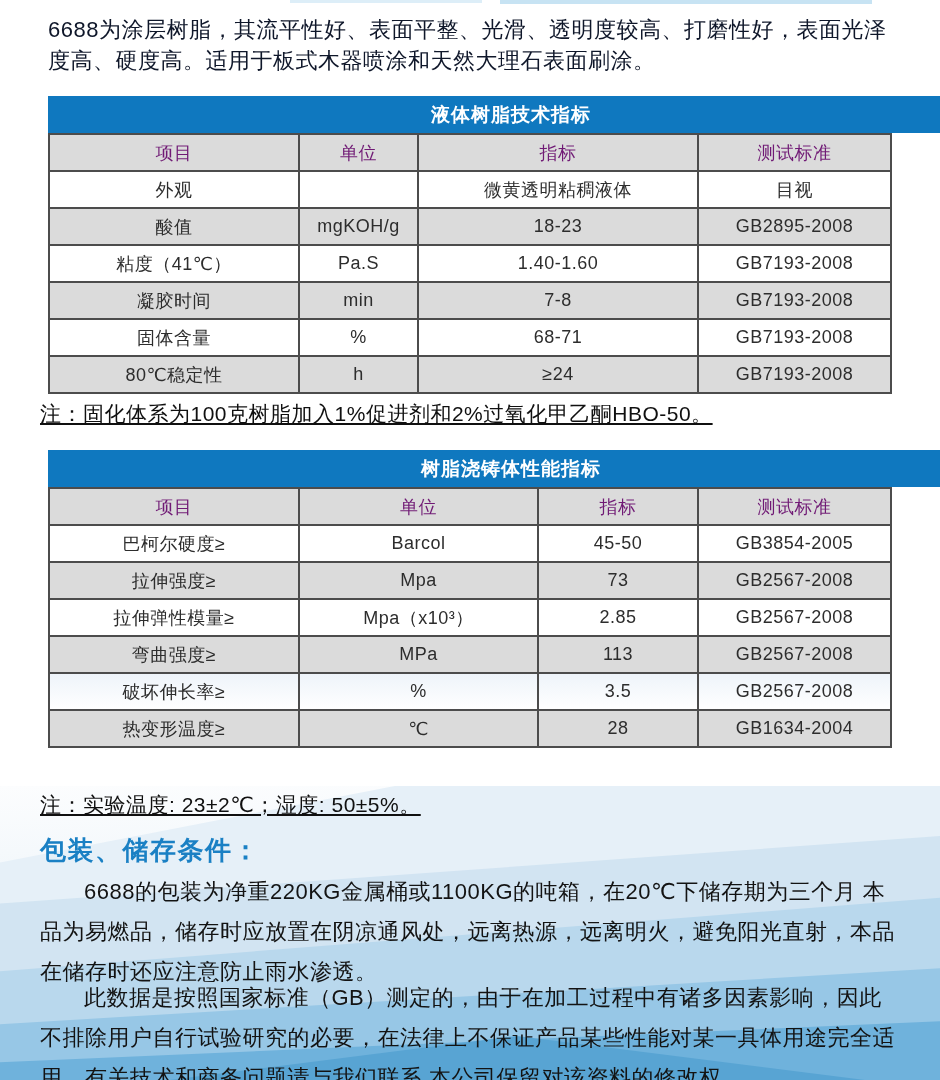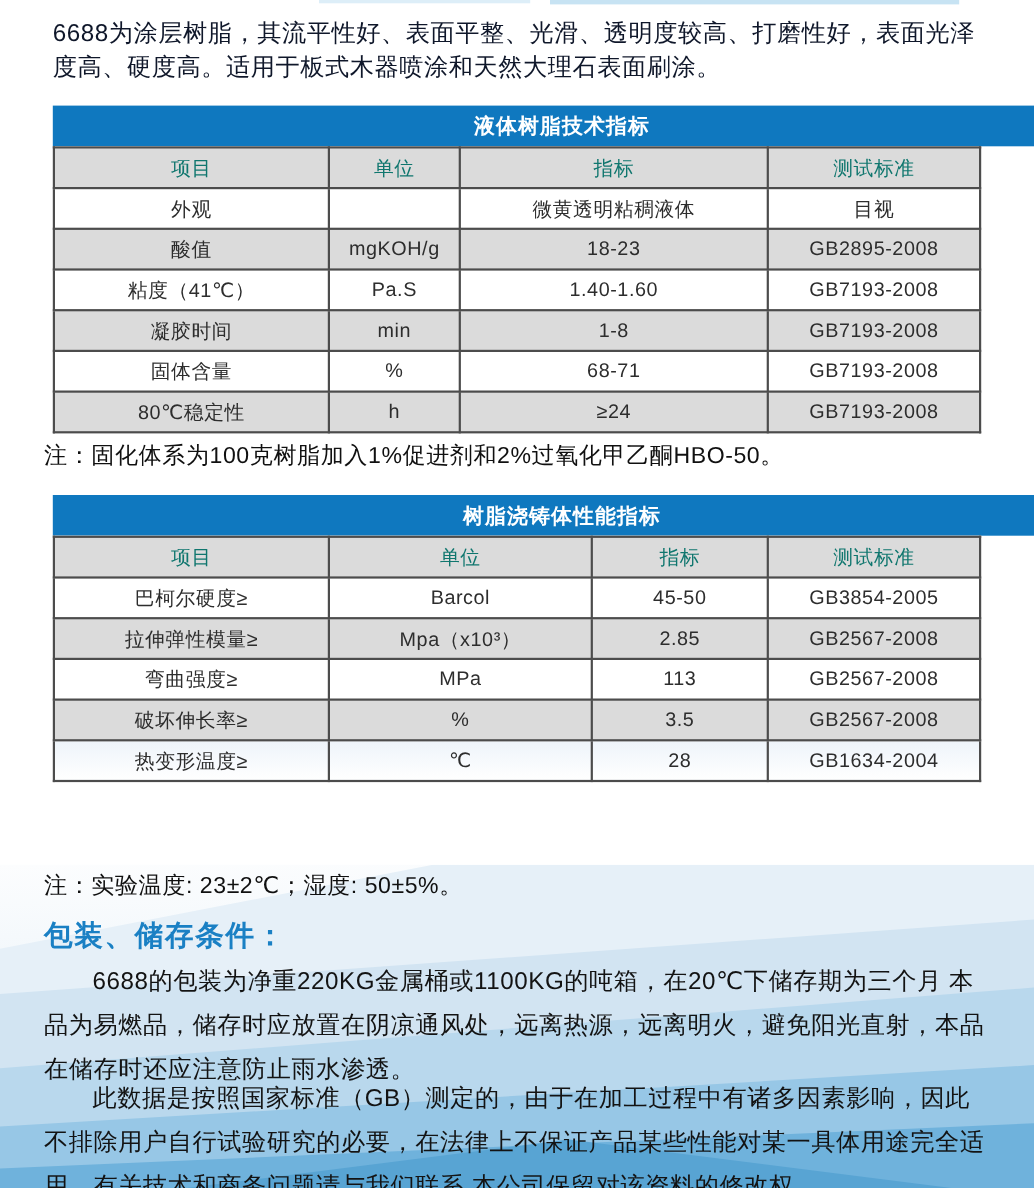--- a/index.html
+++ b/index.html
@@ -34,29 +34,29 @@
     border-collapse:collapse; table-layout:fixed;
     text-align:center; color:#2d2d2d; background:#ffffff;
   }
   .t1 { top:133px; }
   .t2 { top:487px; }
   table.spec th, table.spec td {
     border:2px solid #4c4c4c; height:37px;
     font-size:18px; font-weight:normal; padding:0 4px;
     letter-spacing:0.5px;
   }
-  table.spec thead th { background:#dbdbdb; color:#0f766e; }
+  table.spec thead th { background:#dbdbdb; color:#701a75; }
   table.spec tbody tr:nth-child(even) td { background:#dbdbdb; }
   table.spec.t2 tbody tr:nth-child(5) td { background:linear-gradient(180deg,#eef4fa,#ffffff); }
   table.spec.t2 tbody tr:nth-child(7) td { background:linear-gradient(180deg,#f3f8fc,#e8f1f8);margin-left:18px; }
 
   .t1 .c1 { width:250px; } .t1 .c2 { width:119px; } .t1 .c3 { width:280px; } .t1 .c4 { width:193px; }
   .t2 .c1 { width:250px; } .t2 .c2 { width:239px; } .t2 .c3 { width:160px; } .t2 .c4 { width:193px; }
 
-  .note { position:absolute; left:40px; font-size:21px; color:#101010; letter-spacing:0.5px; }
+  .note { position:absolute; left:40px; font-size:21px; color:#101010; letter-spacing:0.5px;text-decoration:underline; }
   .note-1 { top:400px; }
   .note-2 { top:791px; z-index:2; }
 
   
   .bottom-bg { position:absolute; left:0; top:786px; width:940px; height:294px; z-index:0; overflow:hidden; }
   .bottom-bg .layer { position:absolute; inset:0; }
   .bg-base  { background:linear-gradient(178deg,#fcfdfe 0%,#eef5fa 40%,#dcebf6 100%); }
   .bg-l1 { background:#e6f0f8; clip-path:polygon(42% 0,100% 0,100% 100%,0 100%,0 26%); }
   .bg-l2 { background:#d2e4f2; clip-path:polygon(0 40%,100% 17%,100% 100%,0 100%); }
   .bg-l3 { background:#b9d8ed; clip-path:polygon(0 63%,100% 38%,100% 100%,0 100%); }
@@ -115,21 +115,21 @@
     </tr>
     <tr>
       <td>粘度（41℃）</td>
       <td>Pa.S</td>
       <td>1.40-1.60</td>
       <td>GB7193-2008</td>
     </tr>
     <tr>
       <td>凝胶时间</td>
       <td>min</td>
-      <td>1-8</td>
+      <td>7-8</td>
       <td>GB7193-2008</td>
     </tr>
     <tr>
       <td>固体含量</td>
       <td>%</td>
       <td>68-71</td>
       <td>GB7193-2008</td>
     </tr>
     <tr>
       <td>80℃稳定性</td>
@@ -159,20 +159,26 @@
     </tr>
   </thead>
   <tbody>
     <tr>
       <td>巴柯尔硬度≥</td>
       <td>Barcol</td>
       <td>45-50</td>
       <td>GB3854-2005</td>
     </tr>
     <tr>
+      <td>拉伸强度≥</td>
+      <td>Mpa</td>
+      <td>73</td>
+      <td>GB2567-2008</td>
+    </tr>
+    <tr>
       <td>拉伸弹性模量≥</td>
       <td>Mpa（x10³）</td>
       <td>2.85</td>
       <td>GB2567-2008</td>
     </tr>
     <tr>
       <td>弯曲强度≥</td>
       <td>MPa</td>
       <td>113</td>
       <td>GB2567-2008</td>

